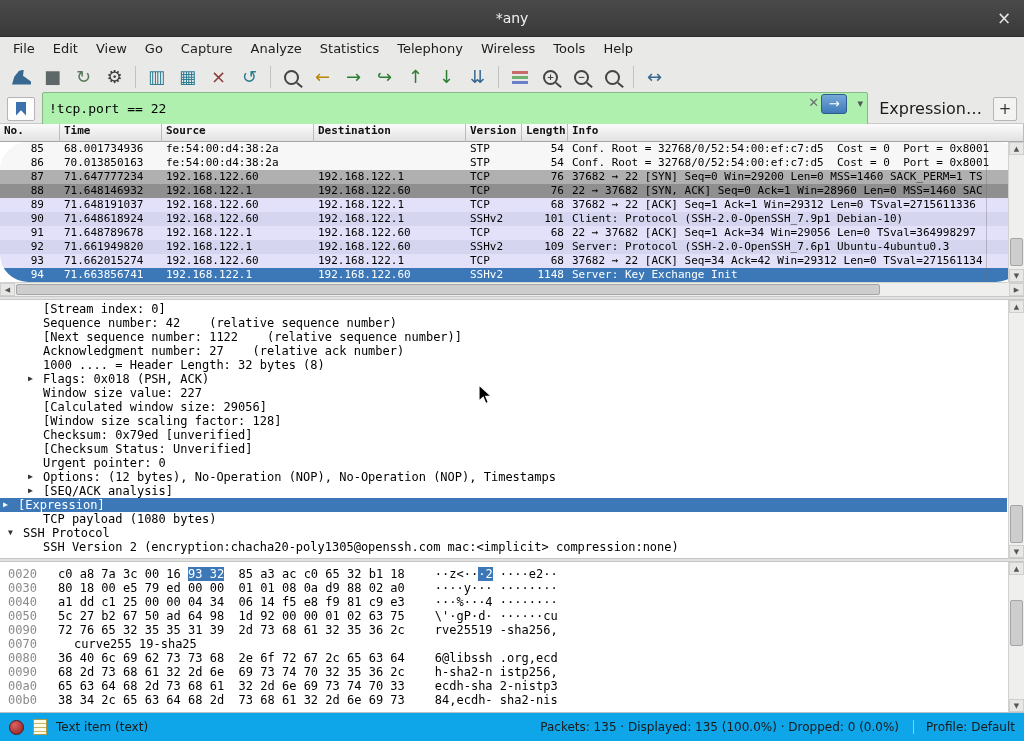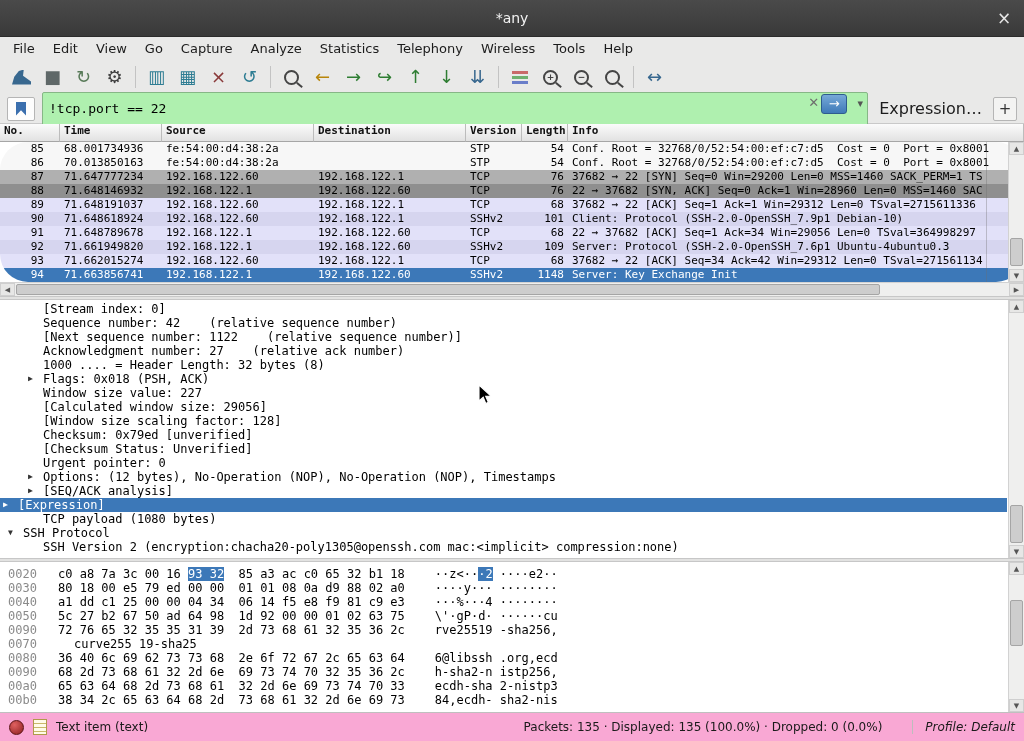--- a/index.html
+++ b/index.html
@@ -83,30 +83,30 @@
   .dline.selected{color:#fff;margin-right:17px;}
   .dline.selected .darrow{color:#fff;}
   
   .hexpane{left:0;top:562px;width:1024px;height:150px;background:#fff;overflow:hidden;
     font:12px/14px "DejaVu Sans Mono",monospace;color:#000;padding-top:5px;box-sizing:border-box;}
   .hexrow{height:14px;display:flex;white-space:pre;}
   .hexoff{width:36px;margin-left:8px;color:#8a8a8a;flex-shrink:0;}
   .hexbytes{margin-left:14px;}
   .hexascii{margin-left:30px;}
   
-  .statusbar{left:0;top:712px;width:1024px;height:29px;background:#f9a8d4;
+  .statusbar{left:0;top:712px;width:1024px;height:29px;background:#0ea5e9;
     border-top:1px solid #bfbfbf;display:flex;align-items:center;gap:9px;
     padding:0 9px;box-sizing:border-box;font-size:12px;color:#1a1a1a;}
   .expert-dot{width:13px;height:13px;border-radius:50%;
     background:radial-gradient(circle at 35% 30%,#e06060,#8a1f1f);
     border:1px solid #5a1212;flex-shrink:0;}
   .note-pad{width:12px;height:14px;background:repeating-linear-gradient(#fffbe8 0 3px,#c9b86a 3px 4px);
     border:1px solid #b0994a;flex-shrink:0;}
   .sb-right{margin-left:auto;display:flex;align-items:center;}
-  .sb-profile{border-left:1px solid #bdbdbd;padding-left:12px;margin-left:30px;font-style:italic;}
+  .sb-profile{border-left:1px solid #bdbdbd;padding-left:12px;margin-left:14px;}
   
   .cursor{left:478px;top:384px;pointer-events:none;}
 </style>
 </head>
 <body>
 
 <div class="abs titlebar">
   <span>*any</span>
   <span class="title-close">×</span>
 </div>

